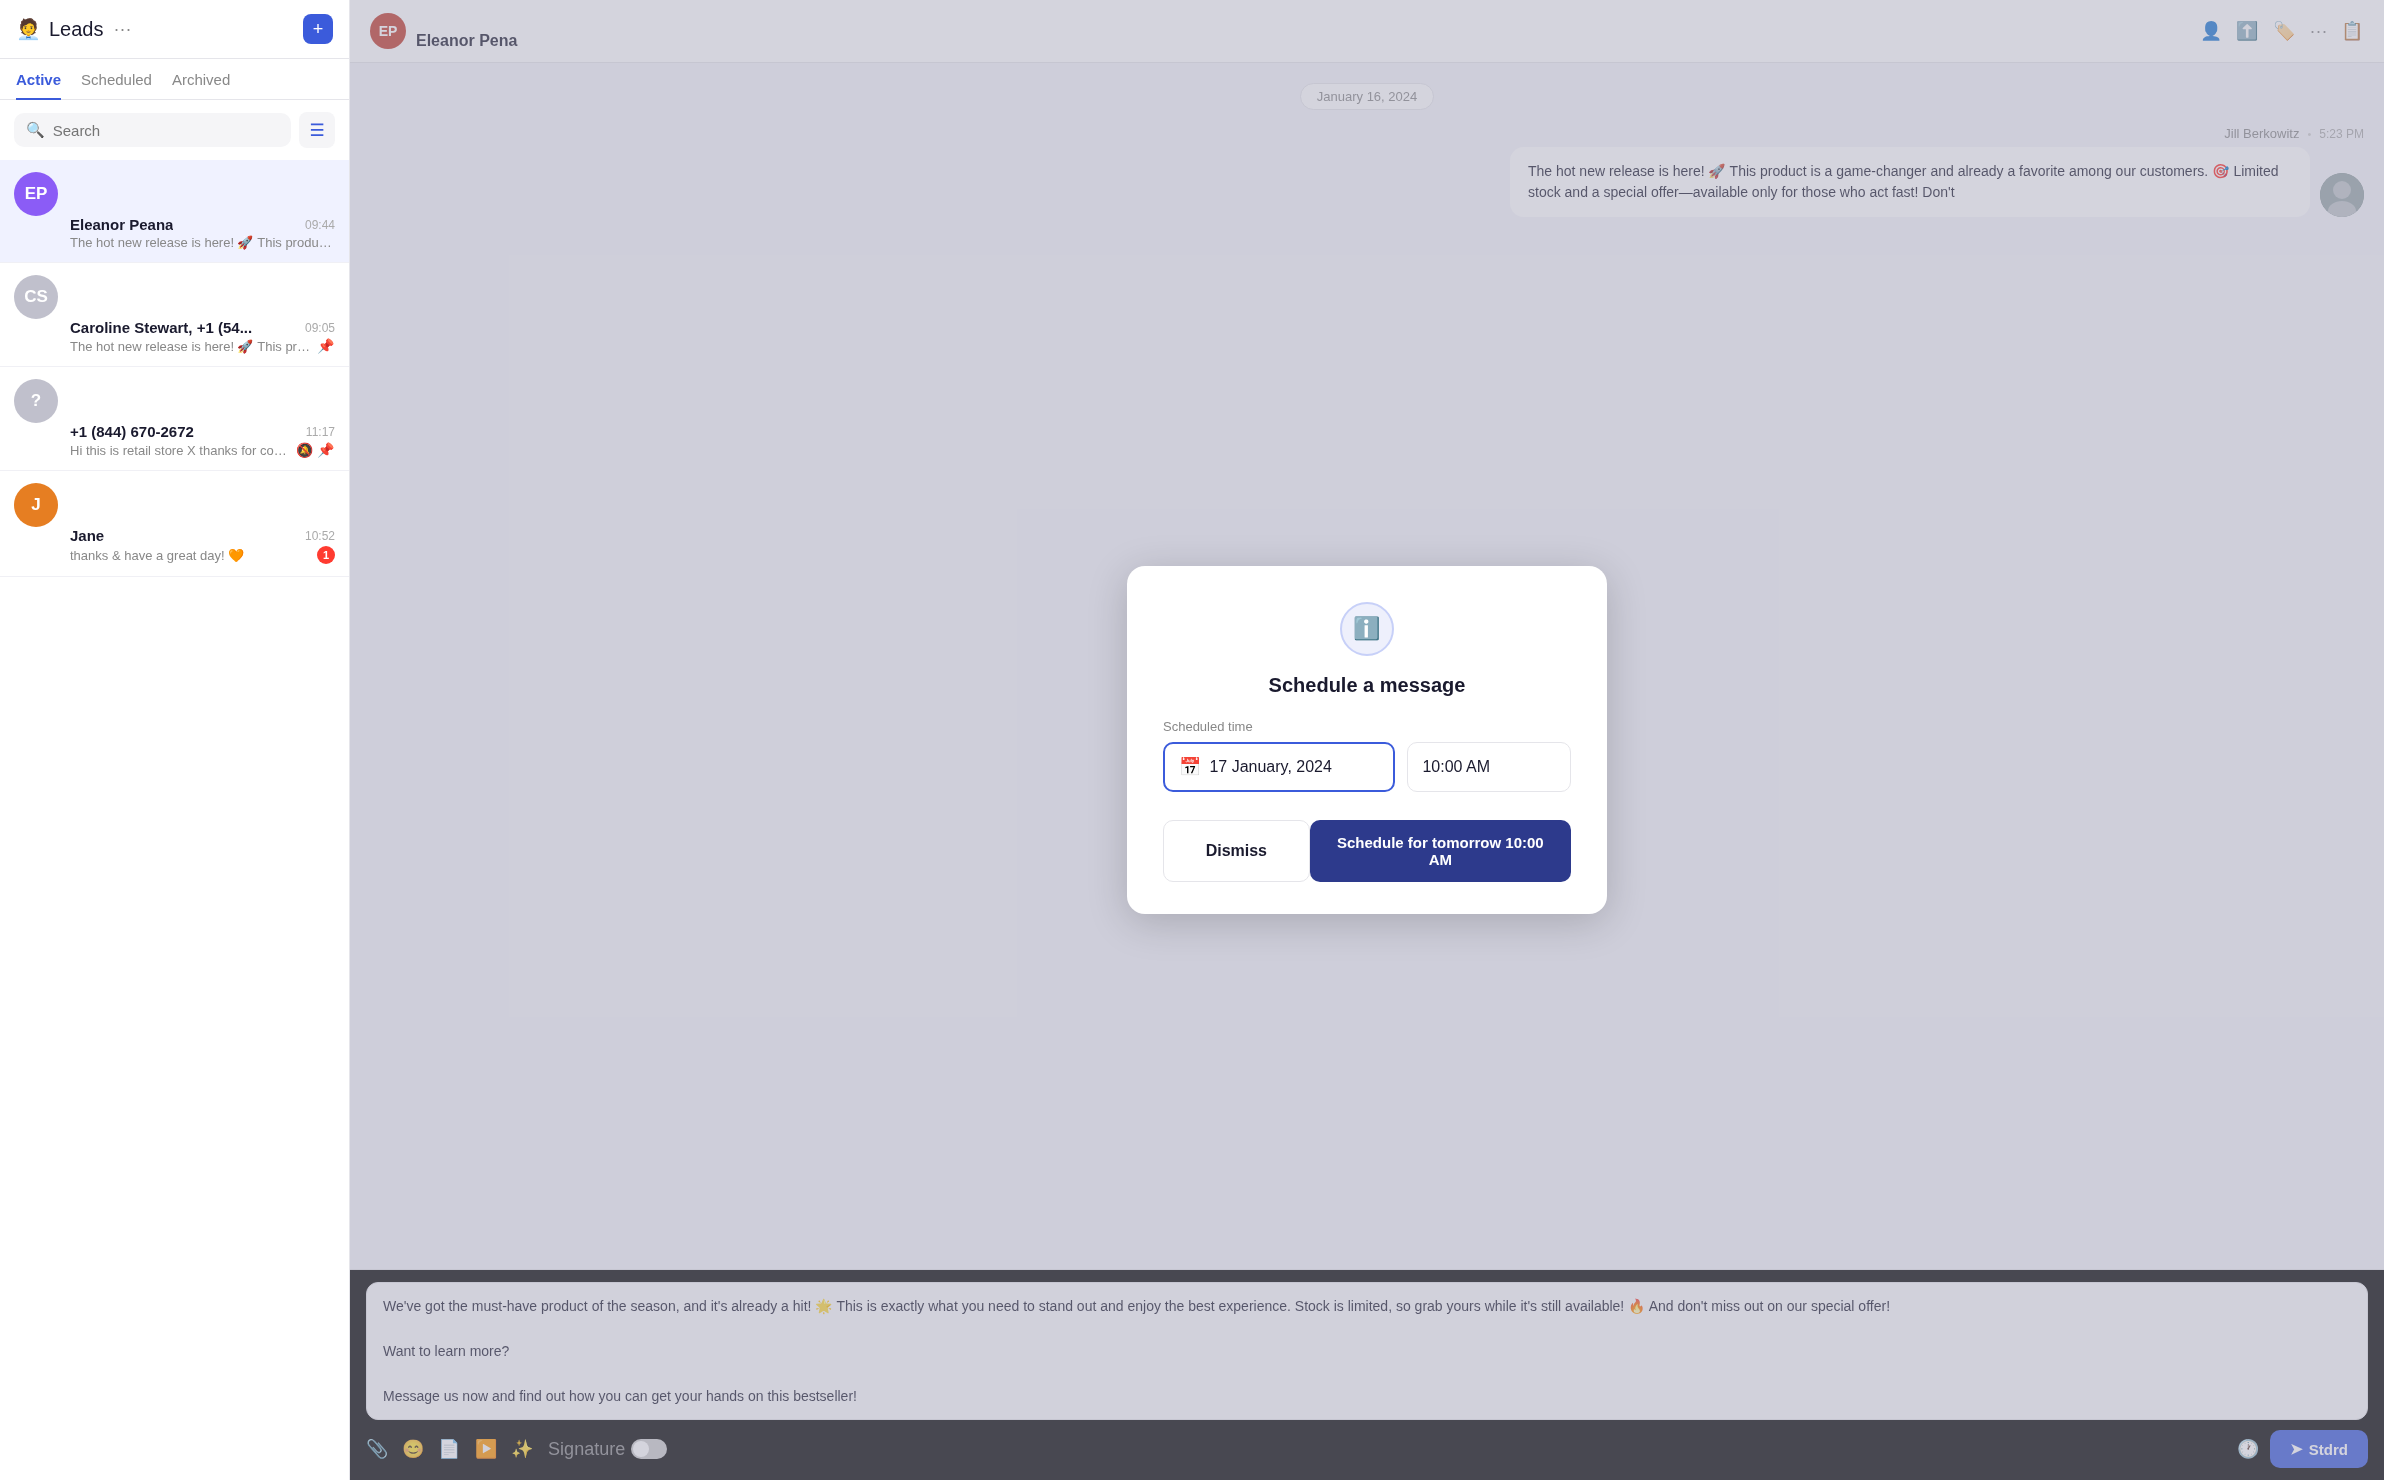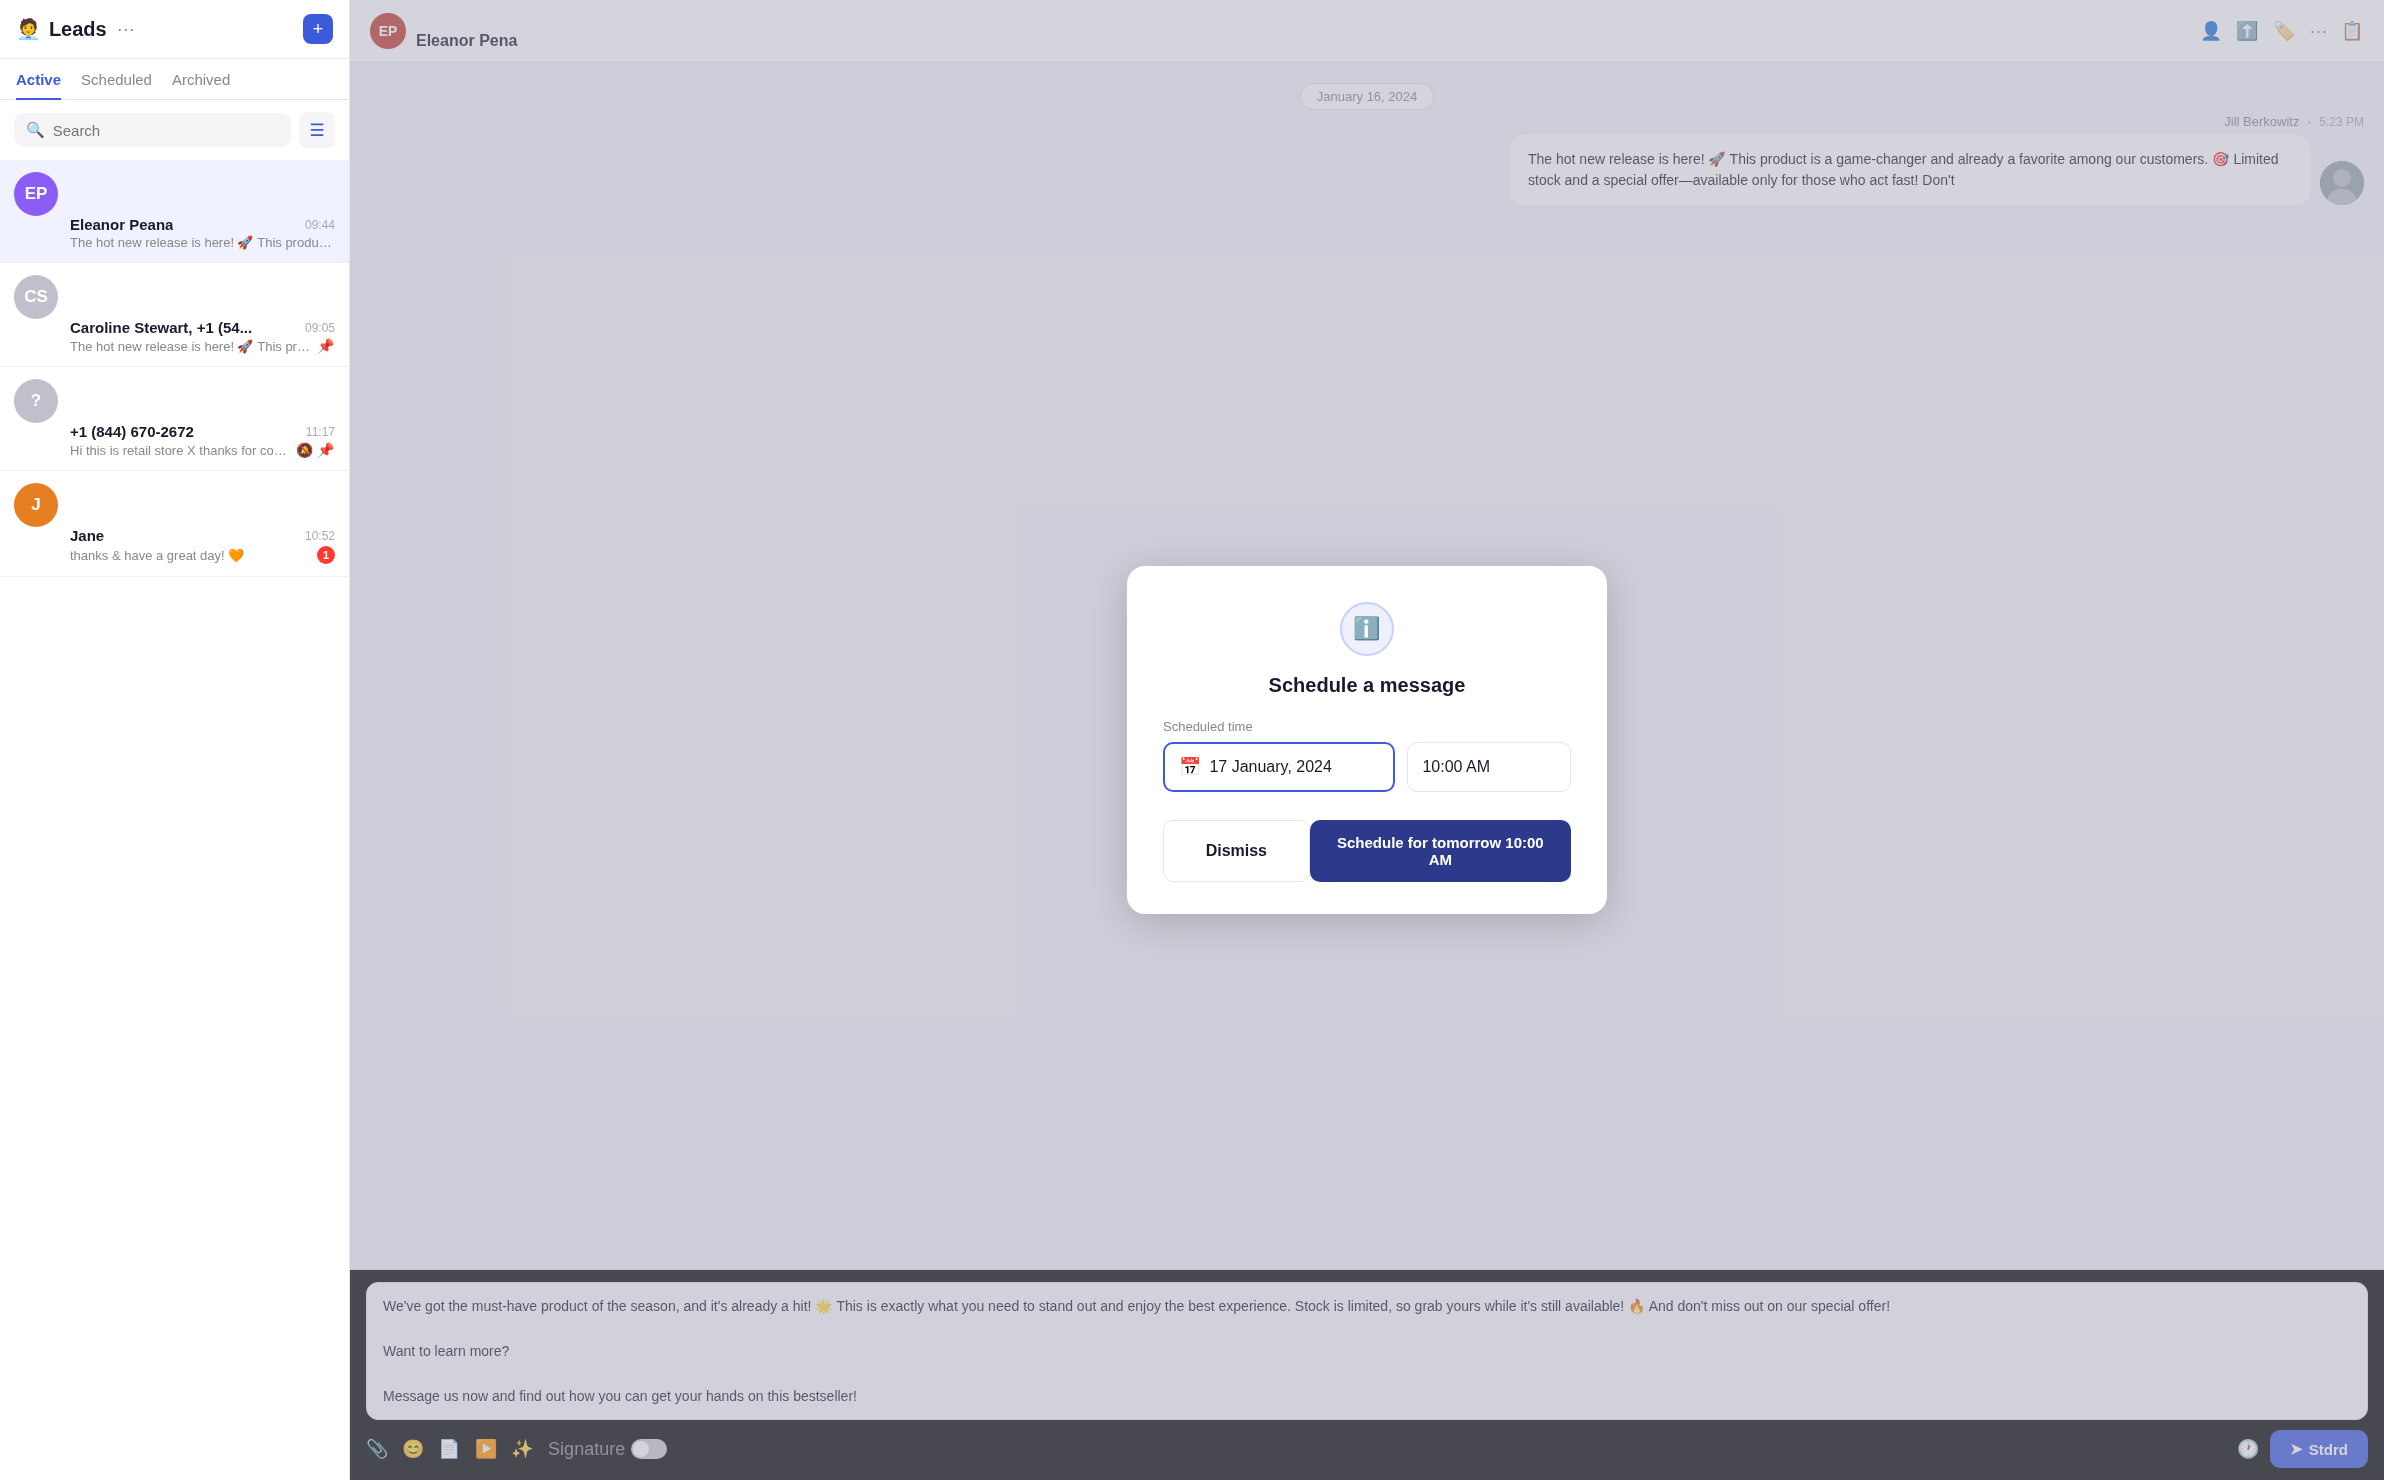--- a/index.html
+++ b/index.html
@@ -22,21 +22,21 @@
       padding: 14px 16px;
       border-bottom: 1px solid #e5e5ea;
     }
     .sidebar-title-row {
       display: flex;
       align-items: center;
       gap: 8px;
     }
     .sidebar-title {
       font-size: 20px;
-      font-weight: 700;
+      font-weight: 400;
       color: #1a1a2e;
     }
     .sidebar-title-emoji { font-size: 20px; }
     .icon-btn {
       background: none;
       border: none;
       cursor: pointer;
       color: #888;
       font-size: 18px;
       display: flex;
@@ -252,21 +252,21 @@
       font-size: 18px;
     }
 
     
     .chat-area {
       flex: 1;
       overflow-y: auto;
       padding: 20px;
       display: flex;
       flex-direction: column;
-      gap: 4px;
+      gap: 16px;
     }
     .date-divider {
       display: flex;
       justify-content: center;
     }
     .date-pill {
       background: #fff;
       border: 1px solid #e5e5ea;
       border-radius: 20px;
       padding: 5px 16px;

